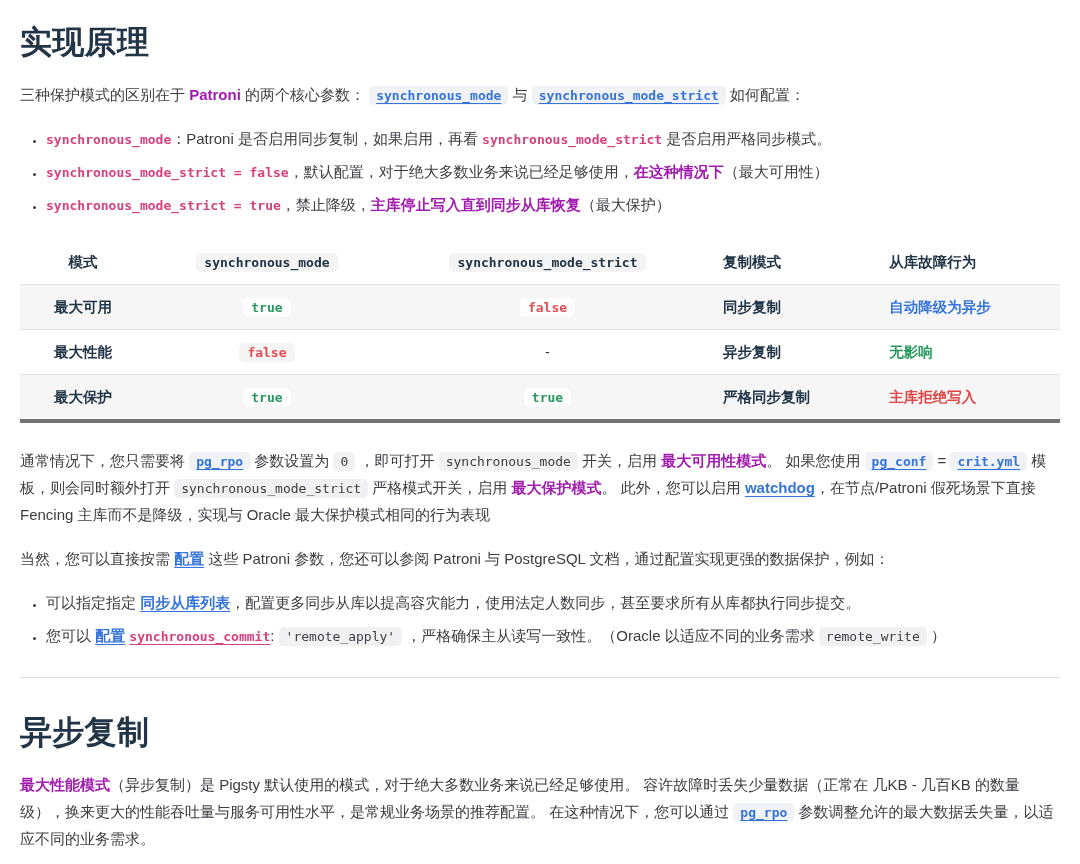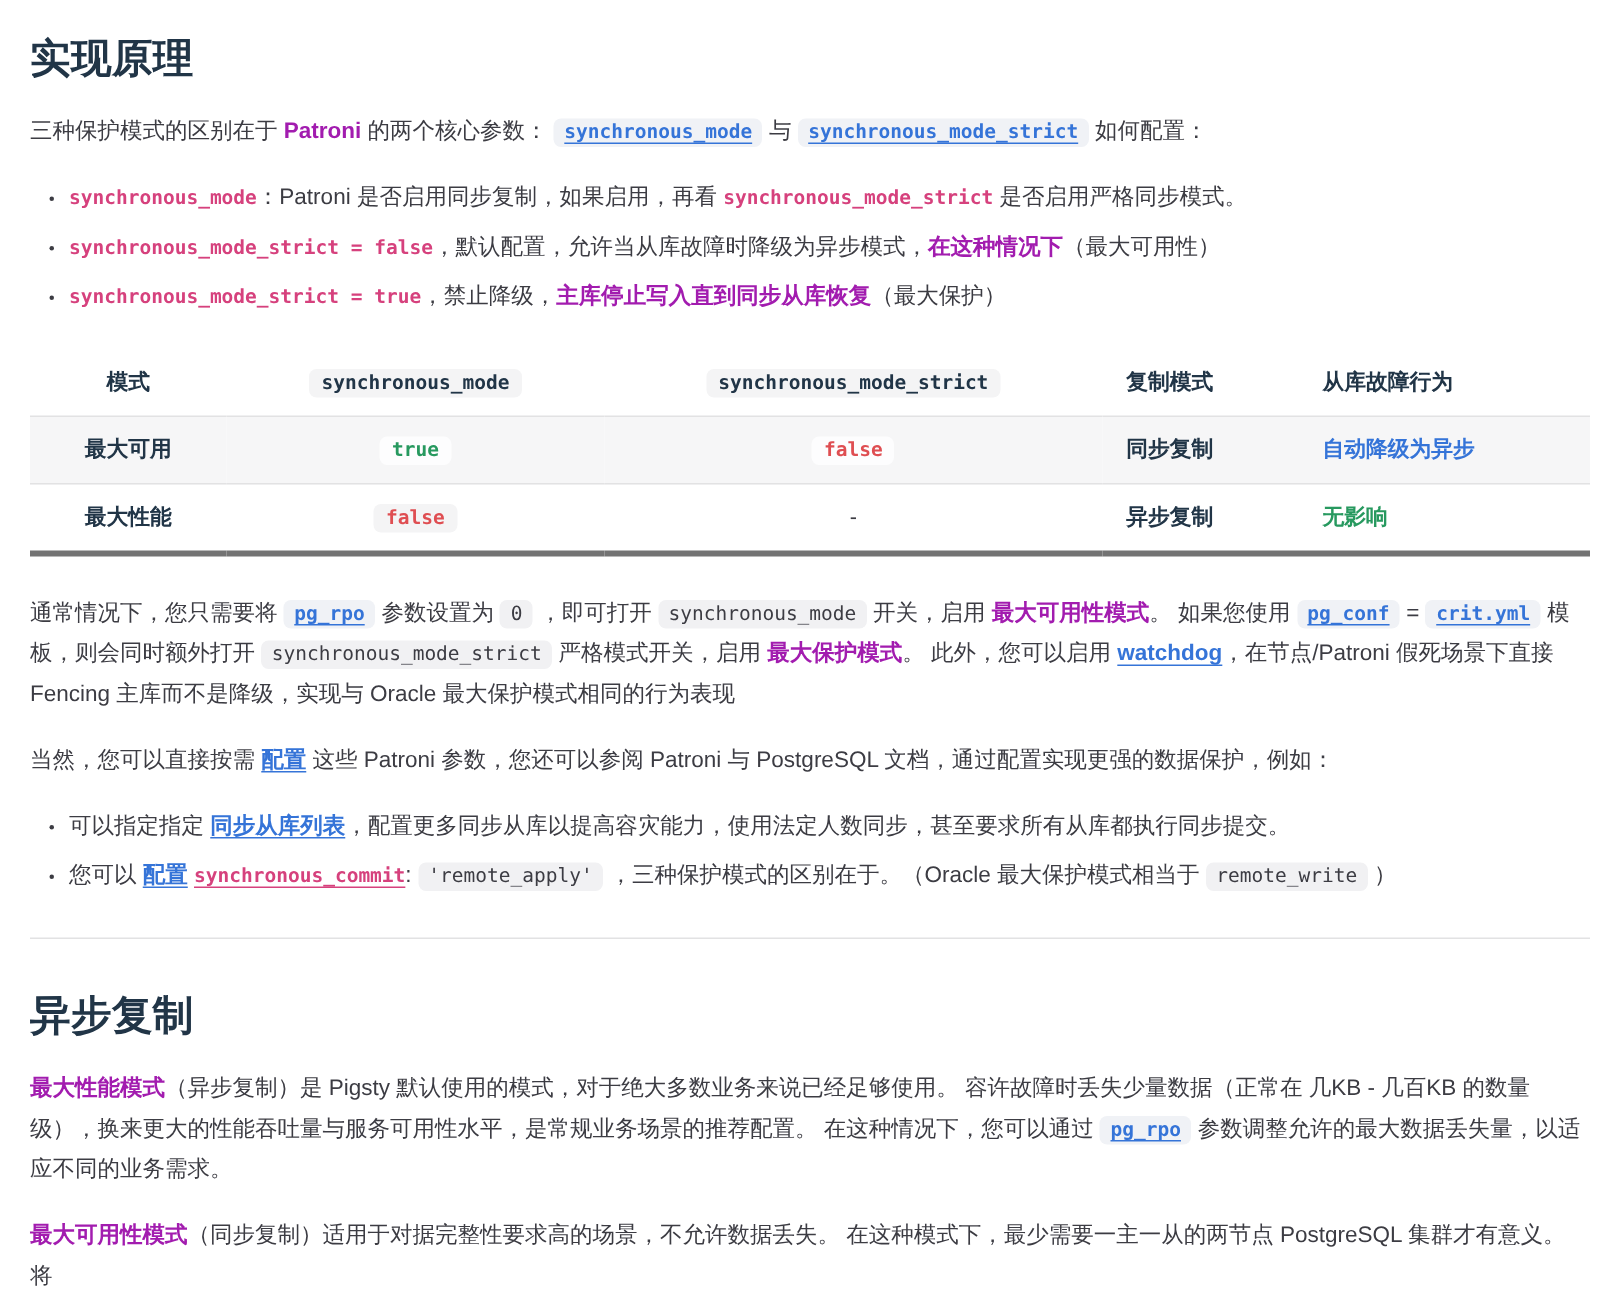--- a/index.html
+++ b/index.html
@@ -8,21 +8,21 @@
     width: 1080px;
     color: #3c3c43;
     font-family: "Liberation Sans", "DejaVu Sans", sans-serif;
     font-size: 15px;
     line-height: 1.8;
   }
   .content { padding: 6px 20px 28px 20px; }
 
   h2 {
     color: #213547;
-    font-size: 27px;
+    font-size: 32px;
     font-weight: 700;
     line-height: 1.3;
     margin: 16px 0 10px 0;
     letter-spacing: 0.3px;
   }
   h2.second { margin-top: 34px; }
 
   p { margin: 17px 0; }
 
   ul { margin: 0 0 18px 0; padding-left: 26px; }
@@ -124,21 +124,21 @@
 <body>
 
 <div class="content">
 
   <h2>实现原理</h2>
 
   <p><span>三种保护模式的区别在于 </span><strong>Patroni</strong><span> 的两个核心参数： </span><a class="codelink">synchronous_mode</a><span> 与 </span><a class="codelink">synchronous_mode_strict</a><span> 如何配置：</span></p>
 
   <ul>
     <li><code class="pink">synchronous_mode</code><span>：Patroni 是否启用同步复制，如果启用，再看 </span><code class="pink">synchronous_mode_strict</code><span> 是否启用严格同步模式。</span></li>
-    <li><code class="pink">synchronous_mode_strict = false</code><span>，默认配置，允许当从库故障时降级为异步模式，</span><strong>在这种情况下</strong><span>（最大可用性）</span></li>
+    <li><code class="pink">synchronous_mode_strict = false</code><span>，默认配置，对于绝大多数业务来说已经足够使用，</span><strong>在这种情况下</strong><span>（最大可用性）</span></li>
     <li><code class="pink">synchronous_mode_strict = true</code><span>，禁止降级，</span><strong>主库停止写入直到同步从库恢复</strong><span>（最大保护）</span></li>
   </ul>
 
   <table>
     <thead>
       <tr>
           <th style="text-align: center;">模式</th>
           <th style="text-align: center;"><span class="th-badge">synchronous_mode</span></th>
           <th style="text-align: center;"><span class="th-badge">synchronous_mode_strict</span></th>
           <th style="text-align: left;">复制模式</th>
@@ -153,30 +153,37 @@
           <td class="cell-bold" style="text-align: left;">同步复制</td>
           <td class="cell-blue" style="text-align: left;">自动降级为异步</td>
         </tr>
         <tr>
           <td class="cell-bold" style="text-align: center;">最大性能</td>
           <td style="text-align: center;"><span class="badge red">false</span></td>
           <td style="text-align: center;">-</td>
           <td class="cell-bold" style="text-align: left;">异步复制</td>
           <td class="cell-green" style="text-align: left;">无影响</td>
         </tr>
+        <tr>
+          <td class="cell-bold" style="text-align: center;">最大保护</td>
+          <td style="text-align: center;"><span class="badge green">true</span></td>
+          <td style="text-align: center;"><span class="badge green">true</span></td>
+          <td class="cell-bold" style="text-align: left;">严格同步复制</td>
+          <td class="cell-red" style="text-align: left;">主库拒绝写入</td>
+        </tr>
       </tbody>
   </table>
 
   <p><span>通常情况下，您只需要将 </span><a class="codelink">pg_rpo</a><span> 参数设置为 </span><code class="inline">0</code><span> ，即可打开 </span><code class="inline">synchronous_mode</code><span> 开关，启用 </span><strong>最大可用性模式</strong><span>。 如果您使用 </span><a class="codelink">pg_conf</a><span> = </span><a class="codelink">crit.yml</a><span> 模板，则会同时额外打开 </span><code class="inline">synchronous_mode_strict</code><span> 严格模式开关，启用 </span><strong>最大保护模式</strong><span>。 此外，您可以启用 </span><a class="textlink">watchdog</a><span>，在节点/Patroni 假死场景下直接 Fencing 主库而不是降级，实现与 Oracle 最大保护模式相同的行为表现</span></p>
 
   <p><span>当然，您可以直接按需 </span><a class="textlink">配置</a><span> 这些 Patroni 参数，您还可以参阅 Patroni 与 PostgreSQL 文档，通过配置实现更强的数据保护，例如：</span></p>
 
   <ul>
     <li><span>可以指定指定 </span><a class="textlink">同步从库列表</a><span>，配置更多同步从库以提高容灾能力，使用法定人数同步，甚至要求所有从库都执行同步提交。</span></li>
-    <li><span>您可以 </span><a class="textlink">配置</a><span> </span><a class="pinklink">synchronous_commit</a><span>: </span><code class="inline">'remote_apply'</code><span> ，三种保护模式的区别在于。（Oracle 最大保护模式相当于 </span><code class="inline">remote_write</code><span> ）</span></li>
+    <li><span>您可以 </span><a class="textlink">配置</a><span> </span><a class="pinklink">synchronous_commit</a><span>: </span><code class="inline">'remote_apply'</code><span> ，严格确保主从读写一致性。（Oracle 以适应不同的业务需求 </span><code class="inline">remote_write</code><span> ）</span></li>
   </ul>
 
   <hr>
 
   <h2 class="second">异步复制</h2>
 
   <p><strong>最大性能模式</strong><span>（异步复制）是 Pigsty 默认使用的模式，对于绝大多数业务来说已经足够使用。 容许故障时丢失少量数据（正常在 几KB - 几百KB 的数量级），换来更大的性能吞吐量与服务可用性水平，是常规业务场景的推荐配置。 在这种情况下，您可以通过 </span><a class="codelink">pg_rpo</a><span> 参数调整允许的最大数据丢失量，以适应不同的业务需求。</span></p>
 
   <p><strong>最大可用性模式</strong><span>（同步复制）适用于对据完整性要求高的场景，不允许数据丢失。 在这种模式下，最少需要一主一从的两节点 PostgreSQL 集群才有意义。 将 </span></p>
 

